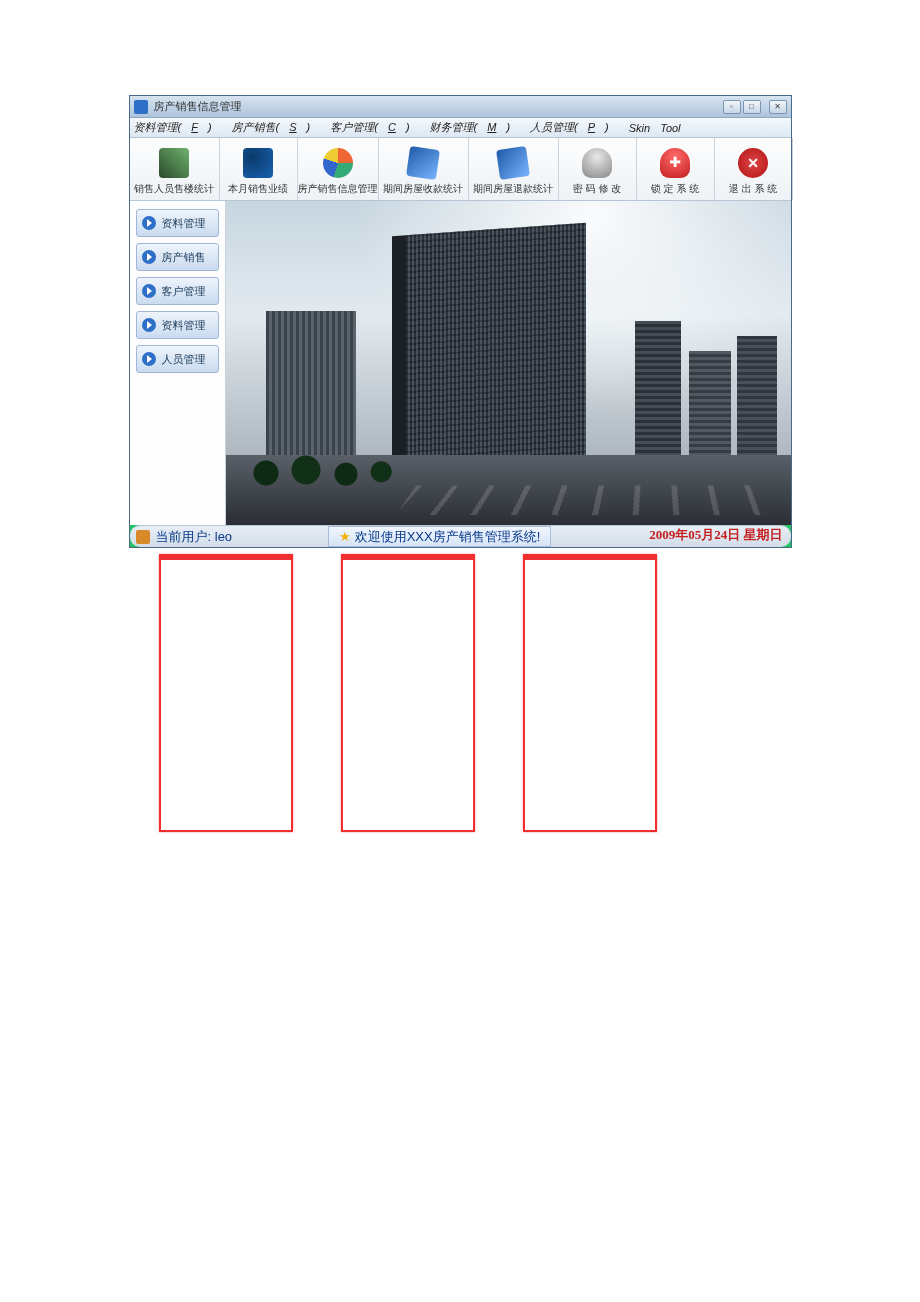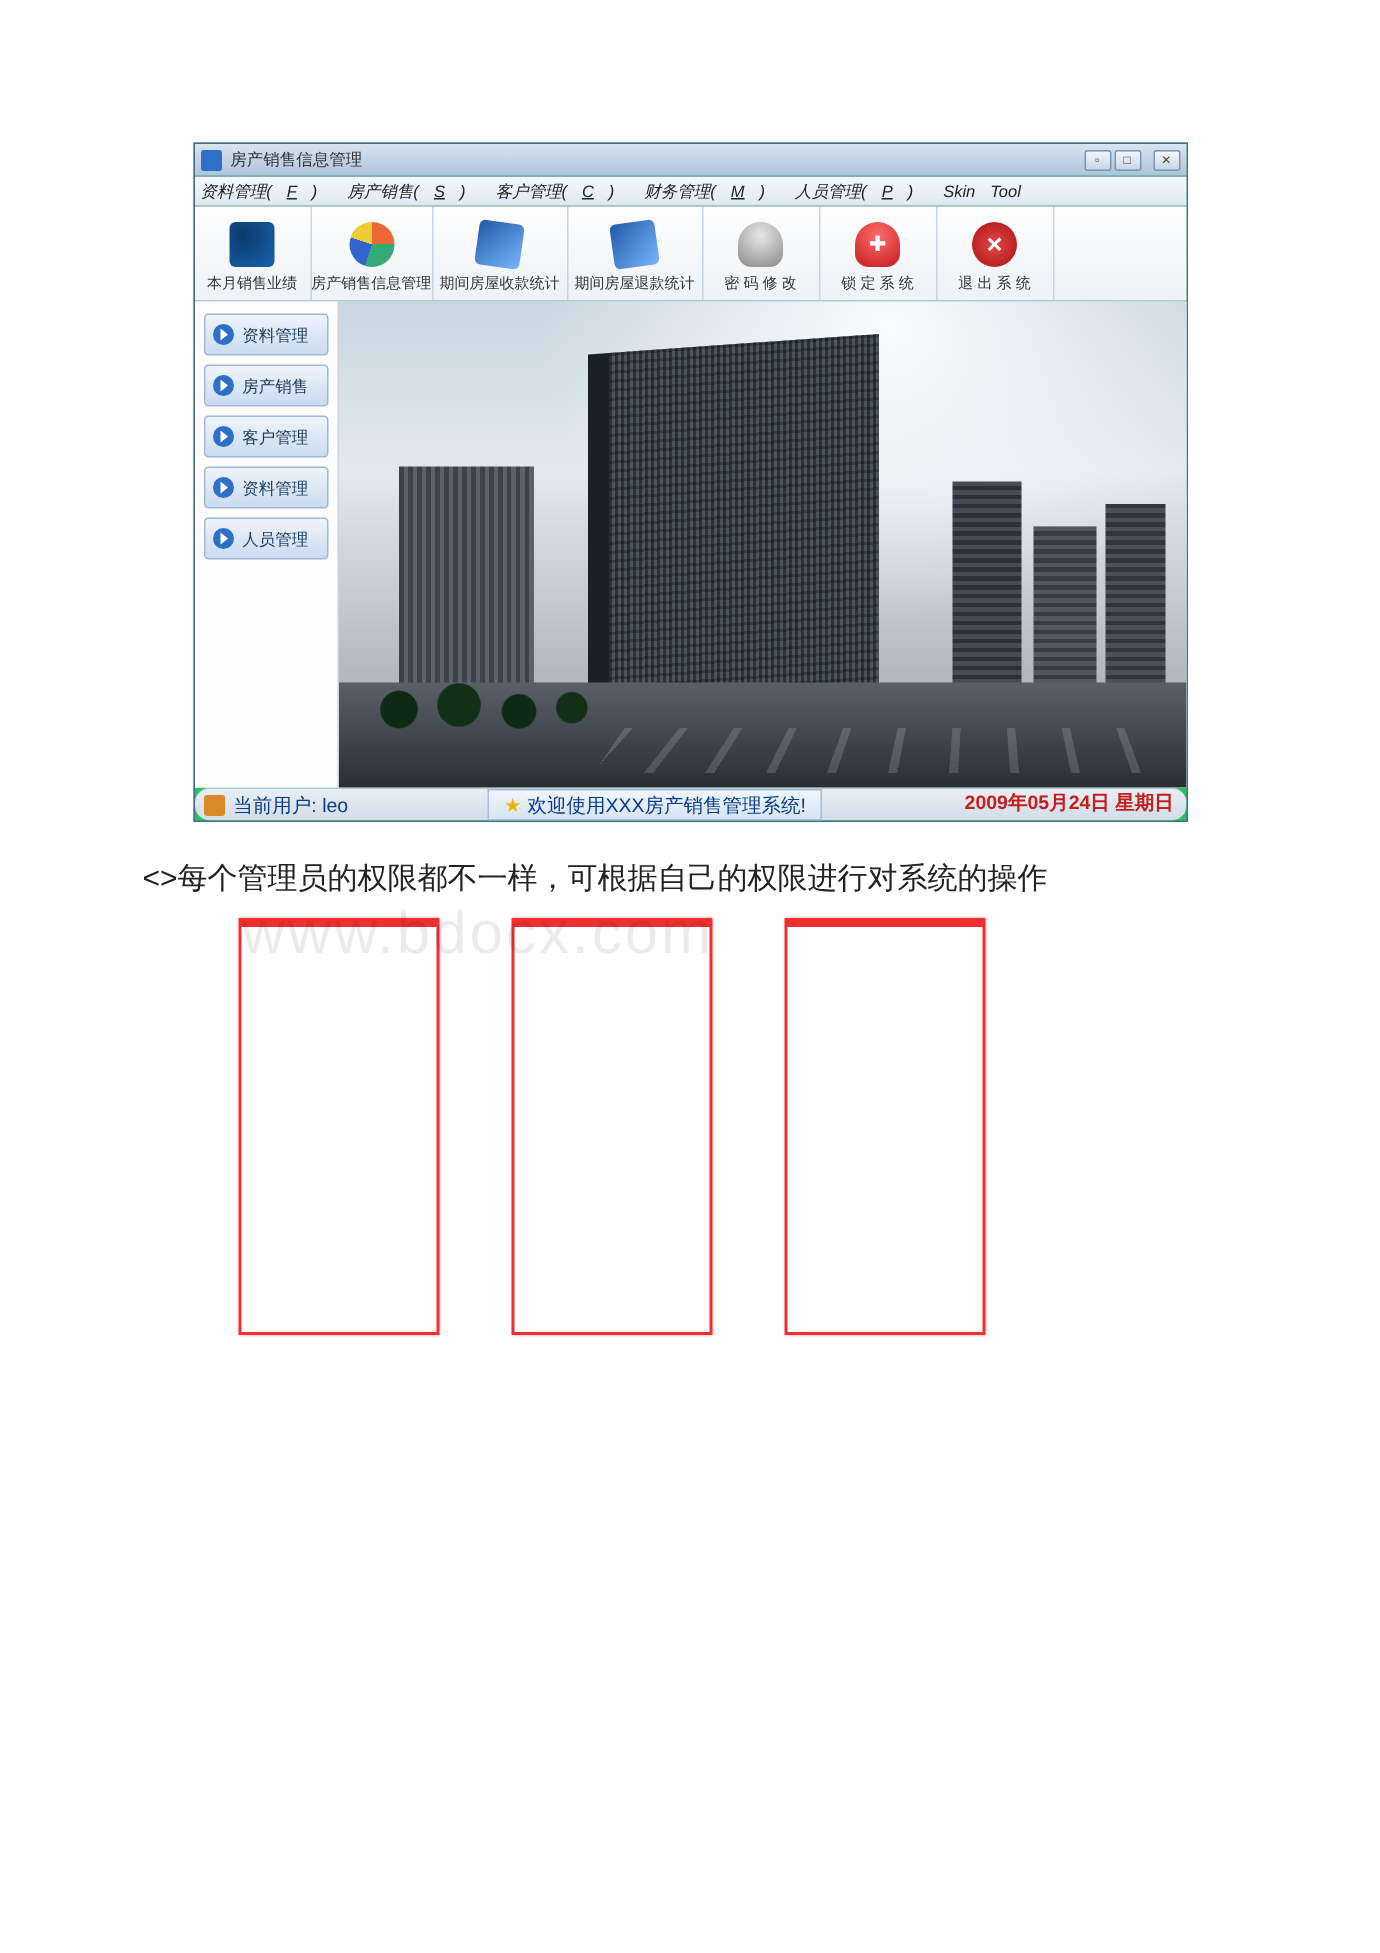--- a/index.html
+++ b/index.html
@@ -48,21 +48,21 @@
   .road { position: absolute; left: 0; right: 0; bottom: 0; height: 70px; background: linear-gradient(#5a6068,#2a2e34); }
   .lane { position: absolute; bottom: 10px; left: 170px; right: 0; height: 40px; background: repeating-linear-gradient(100deg, rgba(255,255,255,0.15) 0 6px, transparent 6px 40px); transform: perspective(200px) rotateX(35deg); transform-origin: bottom; }
   .trees { position: absolute; left: 8px; bottom: 28px; width: 160px; height: 60px; background: radial-gradient(circle at 20% 60%, #0e2a14 12px, transparent 13px), radial-gradient(circle at 45% 55%, #122f18 14px, transparent 15px), radial-gradient(circle at 70% 62%, #0e2a14 11px, transparent 12px), radial-gradient(circle at 92% 58%, #122f18 10px, transparent 11px); }
 
   .statusbar { height: 22px; background: linear-gradient(#e8eef6,#d2dde8); border-top: 1px solid #b6c6d6; display: flex; font-size: 13px; border-radius: 10px; }
   .status-left { display: flex; align-items: center; padding: 0 6px; color: #0a3a8a; }
   .status-left .usr-icon { width: 14px; height: 14px; background: #d88a2a; margin-right: 6px; border-radius: 2px; }
   .status-center { flex: 1; display: flex; justify-content: center; }
   .status-center .msg { background: linear-gradient(#f0f6ff,#d6e4f6); border: 1px solid #a8bed8; padding: 1px 10px; color: #0a3a8a; display: flex; align-items: center; }
   .status-center .star { color: #f2b200; margin-right: 4px; }
-  .status-right { color: #c41e1e; font-weight: bold; padding: 0 8px; }
+  .status-right { color: #c41e1e; font-weight: bold; padding: 0 8px; font-family: Liberation Serif, serif; }
 
   .body-text { margin: 22px 0 10px 0; font-size: 20px; color: #222; line-height: 1.6; position: relative; }
   .watermark { position: absolute; left: 66px; top: 20px; font-size: 40px; color: rgba(0,0,0,0.08); font-family: Arial, sans-serif; letter-spacing: 2px; pointer-events: none; }
 
   .red-boxes { display: flex; gap: 48px; margin-top: 6px; margin-left: 64px; }
   .red-box { width: 134px; height: 278px; border: 2px solid #f03030; border-top: 6px solid #f03030; background: #fff; box-shadow: 0 0 2px rgba(240,48,48,0.5); }
 </style>
 </head>
 <body>
 
@@ -83,20 +83,24 @@
       <span><span>资料管理(</span><span class="underline">F</span><span>)</span></span>
       <span><span>房产销售(</span><span class="underline">S</span><span>)</span></span>
       <span><span>客户管理(</span><span class="underline">C</span><span>)</span></span>
       <span><span>财务管理(</span><span class="underline">M</span><span>)</span></span>
       <span><span>人员管理(</span><span class="underline">P</span><span>)</span></span>
       <span>Skin</span>
       <span>Tool</span>
     </div>
 
     <div class="toolbar">
+      <div class="tool-btn wide">
+          <div class="tool-icon ti-chart"></div>
+          <span>销售人员售楼统计</span>
+        </div>
       <div class="tool-btn">
           <div class="tool-icon ti-pie1"></div>
           <span>本月销售业绩</span>
         </div>
       <div class="tool-btn">
           <div class="tool-icon ti-pie2"></div>
           <span>房产销售信息管理</span>
         </div>
       <div class="tool-btn wide">
           <div class="tool-icon ti-cube1"></div>
@@ -166,24 +170,20 @@
         <div class="msg">
           <span class="star">★</span>
           <span>欢迎使用XXX房产销售管理系统!</span>
         </div>
       </div>
       <div class="status-right">2009年05月24日 星期日</div>
     </div>
 
   </div>
 
-  <div class="body-text">
-    <span>&lt;&gt;每个管理员的权限都不一样，可根据自己的权限进行对系统的操作</span>
-    <div class="watermark">www.bdocx.com</div>
-  </div>
 
   <div class="red-boxes">
     <div class="red-box"></div>
     <div class="red-box"></div>
     <div class="red-box"></div>
   </div>
 
 </div>
 
 </body></html>

